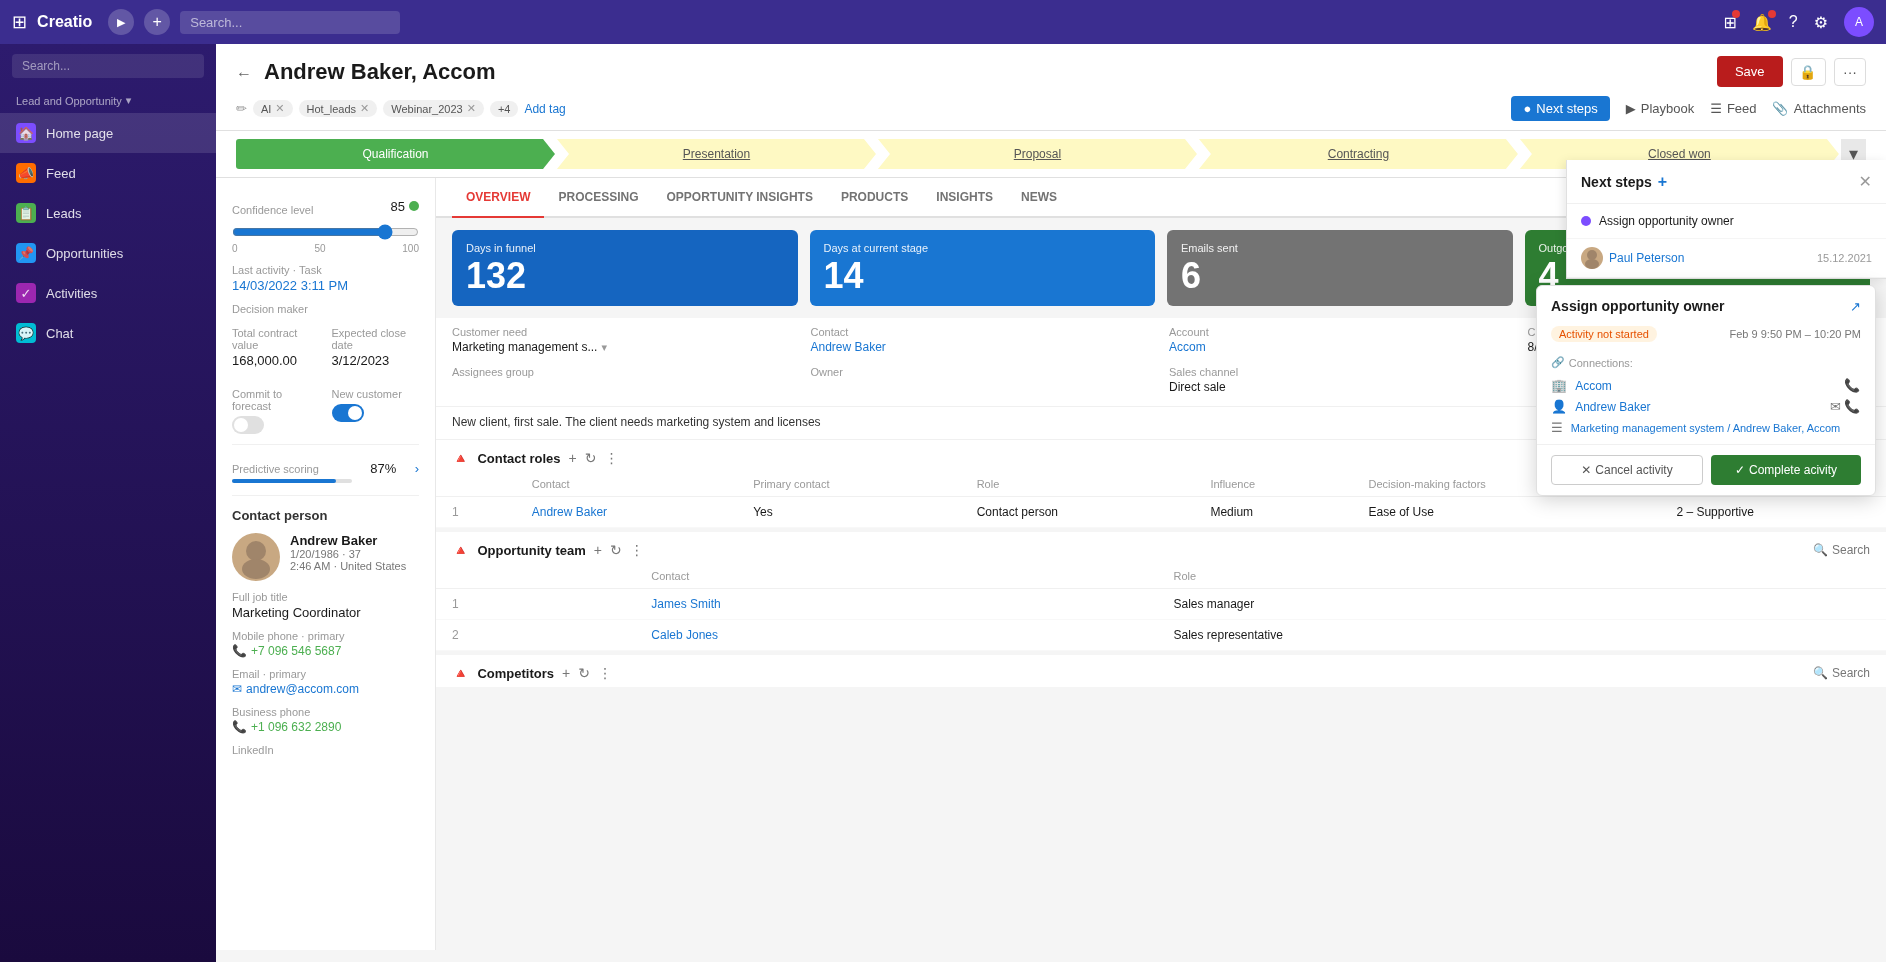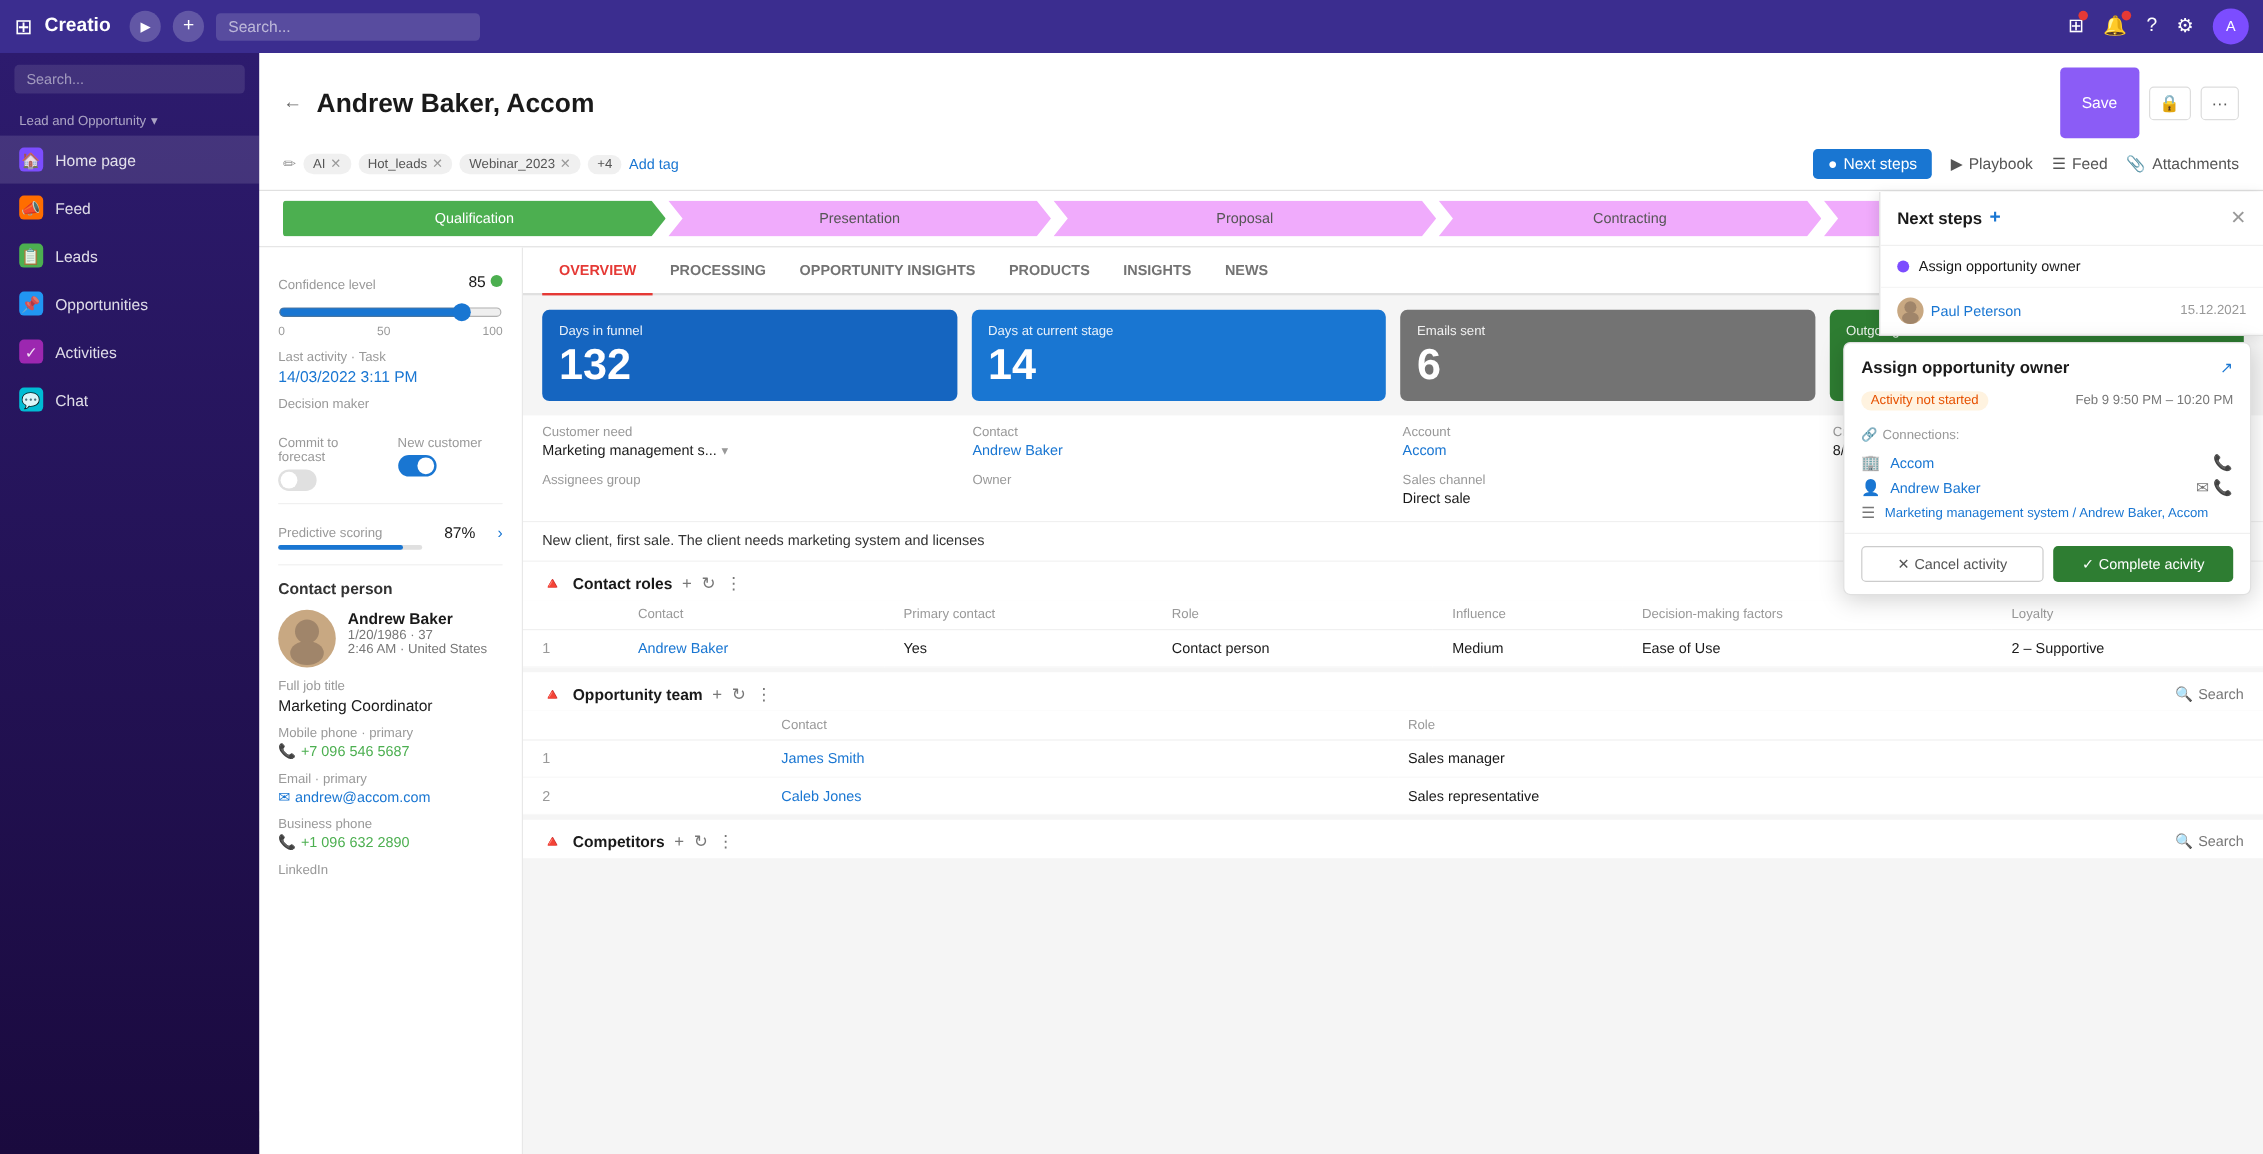--- a/index.html
+++ b/index.html
@@ -58,41 +58,41 @@
 
     
     .page-header {
       background: white; padding: 12px 20px 0 20px;
       border-bottom: 1px solid #e0e0e0;
     }
     .page-header-top { display: flex; align-items: center; gap: 12px; margin-bottom: 8px; }
     .back-btn { color: #666; cursor: pointer; font-size: 16px; }
     .page-title { font-size: 22px; font-weight: 600; color: #1a1a1a; flex: 1; }
     .header-actions { display: flex; align-items: center; gap: 8px; }
-    .btn-save { background: #8b5cf6; color: white; border: none; border-radius: 4px; padding: 22px 18px; font-size: 13px; cursor: pointer; font-weight: 500; }
+    .btn-save { background: #b91c1c; color: white; border: none; border-radius: 4px; padding: 8px 18px; font-size: 13px; cursor: pointer; font-weight: 500; }
     .btn-icon { background: none; border: 1px solid #ddd; border-radius: 4px; padding: 5px 8px; cursor: pointer; color: #555; font-size: 14px; }
 
     
     .tags-row { display: flex; align-items: center; gap: 6px; padding: 0 0 8px 0; }
     .tag { display: flex; align-items: center; gap: 4px; background: #f0f0f0; border-radius: 12px; padding: 2px 8px; font-size: 11px; color: #555; }
     .tag-x { cursor: pointer; color: #999; font-size: 11px; }
     .add-tag { color: #1976d2; font-size: 12px; cursor: pointer; }
 
     
     .action-row { display: flex; align-items: center; gap: 16px; }
     .action-btn { display: flex; align-items: center; gap: 5px; color: #555; font-size: 12px; cursor: pointer; padding: 6px 0; }
     .action-btn.primary { background: #1976d2; color: white; padding: 5px 12px; border-radius: 4px; }
     .action-btn span { font-size: 13px; }
 
     
     .pipeline { display: flex; background: white; padding: 8px 20px; gap: 0; border-bottom: 1px solid #e0e0e0; }
     .pipeline-stage { flex: 1; padding: 8px 12px; font-size: 12px; font-weight: 500; position: relative; clip-path: polygon(0 0, calc(100% - 12px) 0, 100% 50%, calc(100% - 12px) 100%, 0 100%, 12px 50%); text-align: center; cursor: pointer; }
     .pipeline-stage:first-child { clip-path: polygon(0 0, calc(100% - 12px) 0, 100% 50%, calc(100% - 12px) 100%, 0 100%); }
     .pipeline-stage.active { background: #4caf50; color: white; }
-    .pipeline-stage.inactive { background: #f0abfc; color: #555; }
+    .pipeline-stage.inactive { background: #fef9c3; color: #555; text-decoration: underline; }
     .pipeline-dropdown { background: #e8e8e8; color: #555; font-size: 18px; display: flex; align-items: center; justify-content: center; padding: 0 8px; cursor: pointer; }
 
     
     .content-area { display: flex; gap: 0; }
 
     
     .left-panel { width: 220px; min-width: 220px; background: white; border-right: 1px solid #e8e8e8; padding: 16px; overflow-y: auto; }
     .field-label { font-size: 11px; color: #999; margin-bottom: 2px; margin-top: 10px; }
     .field-value { font-size: 13px; color: #1a1a1a; }
     .field-value.link { color: #1976d2; cursor: pointer; }
@@ -367,20 +367,30 @@
           <span>0</span>
           <span>50</span>
           <span>100</span>
         </div>
       </div>
       <div class="field-label">Last activity · Task</div>
       <div class="field-value link">14/03/2022  3:11 PM</div>
 
       <div class="field-label">Decision maker</div>
 
+      <div class="two-col">
+        <div>
+          <div class="field-label">Total contract value</div>
+          <div class="field-value">168,000.00</div>
+        </div>
+        <div>
+          <div class="field-label">Expected close date</div>
+          <div class="field-value">3/12/2023</div>
+        </div>
+      </div>
 
       <div class="two-col" style="margin-top:10px;">
         <div>
           <div class="field-label">Commit to forecast</div>
           <div style="margin-top:4px;">
             <div class="toggle off">
               <div class="toggle-knob"></div>
             </div>
           </div>
         </div>

